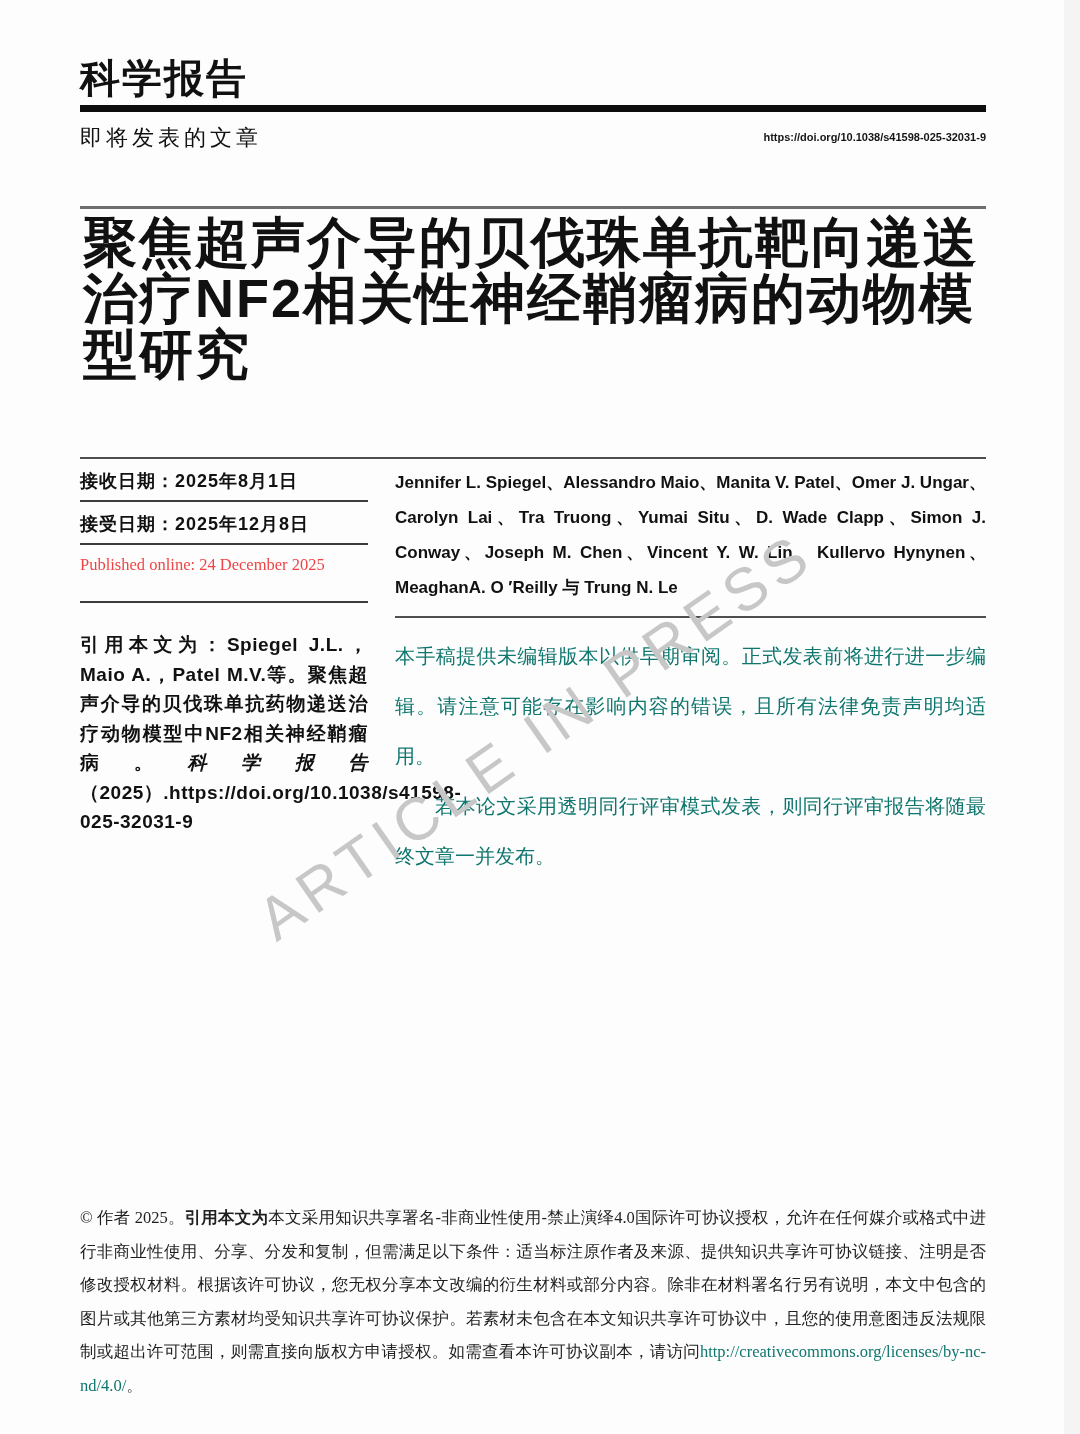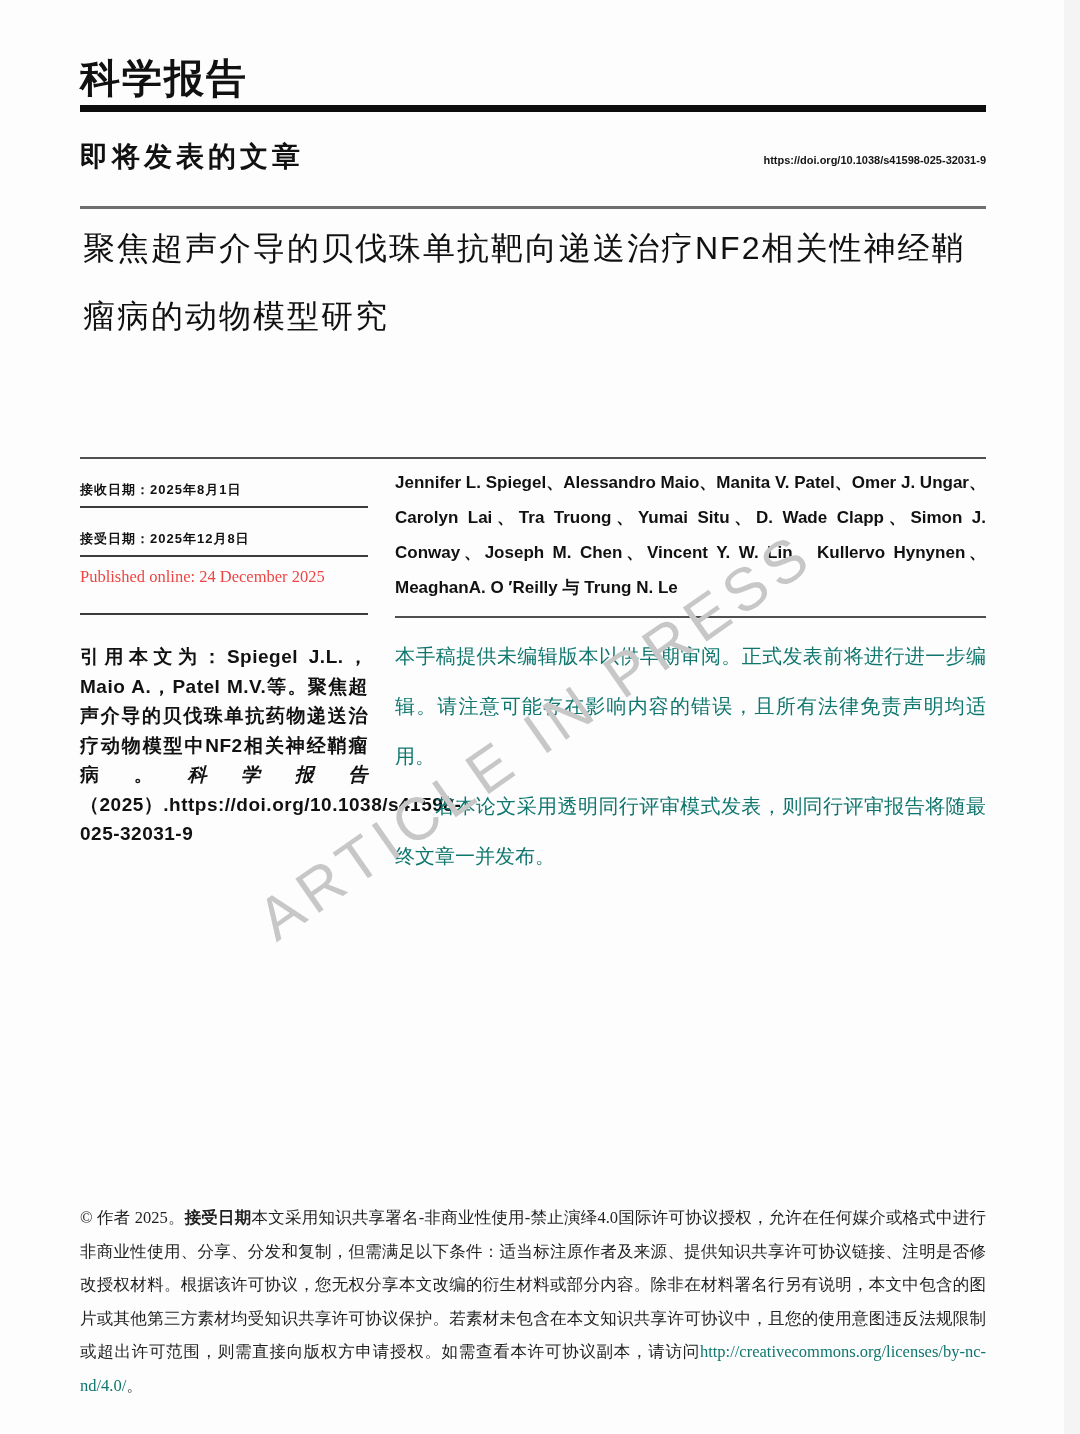--- a/index.html
+++ b/index.html
@@ -22,48 +22,48 @@
   .journal-name{
     font-size:40px;font-weight:bold;letter-spacing:2px;line-height:1.1;
   }
   .doi-top{
     position:absolute;right:0;bottom:10px;
     font-size:11px;font-weight:bold;color:#151515;
     text-decoration:none;
   }
   .thick-rule{margin-top:5px;height:7px;background:#0d0d0d;}
   .section-label{
-    margin-top:26px;font-size:28px;font-weight:bold;letter-spacing:4px;
+    margin-top:11px;font-size:22px;font-weight:normal;letter-spacing:4px;
   }
 
   
   .title-rule{
     position:absolute;left:80px;right:78px;top:206px;
     height:3px;background:#6e6e6e;
   }
   .article-title{
     position:absolute;left:83px;top:214px;width:900px;
-    font-size:32px;font-weight:normal;line-height:68px;letter-spacing:2px;
+    font-size:54px;font-weight:bold;line-height:56px;letter-spacing:2px;
   }
 
   
   .meta-rule{
     position:absolute;left:80px;right:78px;top:457px;
     height:2px;background:#4f4f4f;
   }
 
   
   .columns{
     position:absolute;left:80px;right:78px;top:459px;
     display:flex;align-items:flex-start;
   }
   .left-col{width:288px;flex:none;}
   .right-col{flex:1;margin-left:27px;}
 
-  .date-row{font-size:13px;font-weight:bold;padding:22px 0 7px;letter-spacing:1px;}
+  .date-row{font-size:18px;font-weight:bold;padding:10px 0 7px;letter-spacing:1px;}
   .mini-rule{height:2px;background:#3c3c3c;}
   .published-row{
     font-family:"Liberation Serif",serif;
     font-size:16.5px;padding:10px 0 26px;color:#ef4444;
   }
   .citation{
     margin-top:27px;font-size:19px;font-weight:bold;
     line-height:29.5px;text-align:justify;letter-spacing:0.5px;
   }
   .citation .journal-italic{font-style:italic;}
@@ -146,16 +146,16 @@
         <p>本手稿提供未编辑版本以供早期审阅。正式发表前将进行进一步编辑。请注意可能存在影响内容的错误，且所有法律免责声明均适用。</p>
         <p class="indent">若本论文采用透明同行评审模式发表，则同行评审报告将随最终文章一并发布。</p>
       </div>
     </div>
 
   </div>
 
   <div class="watermark">ARTICLE IN PRESS</div>
 
   <div class="footer">
-    <span>© 作者 2025。</span><span class="oa-bold">接受日期</span><span>本文采用知识共享署名-非商业性使用-禁止演绎4.0国际许可协议授权，允许在任何媒介或格式中进行非商业性使用、分享、分发和复制，但需满足以下条件：适当标注原作者及来源、提供知识共享许可协议链接、注明是否修改授权材料。根据该许可协议，您无权分享本文改编的衍生材料或部分内容。除非在材料署名行另有说明，本文中包含的图片或其他第三方素材均受知识共享许可协议保护。若素材未包含在本文知识共享许可协议中，且您的使用意图违反法规限制或超出许可范围，则需直接向版权方申请授权。如需查看本许可协议副本，请访问</span><a href="#">http://creativecommons.org/licenses/by-nc-nd/4.0/</a><span>。</span>
+    <span>© 作者 2025。</span><span class="oa-bold">引用本文为</span><span>本文采用知识共享署名-非商业性使用-禁止演绎4.0国际许可协议授权，允许在任何媒介或格式中进行非商业性使用、分享、分发和复制，但需满足以下条件：适当标注原作者及来源、提供知识共享许可协议链接、注明是否修改授权材料。根据该许可协议，您无权分享本文改编的衍生材料或部分内容。除非在材料署名行另有说明，本文中包含的图片或其他第三方素材均受知识共享许可协议保护。若素材未包含在本文知识共享许可协议中，且您的使用意图违反法规限制或超出许可范围，则需直接向版权方申请授权。如需查看本许可协议副本，请访问</span><a href="#">http://creativecommons.org/licenses/by-nc-nd/4.0/</a><span>。</span>
   </div>
 
 </div>
 
 </body></html>

